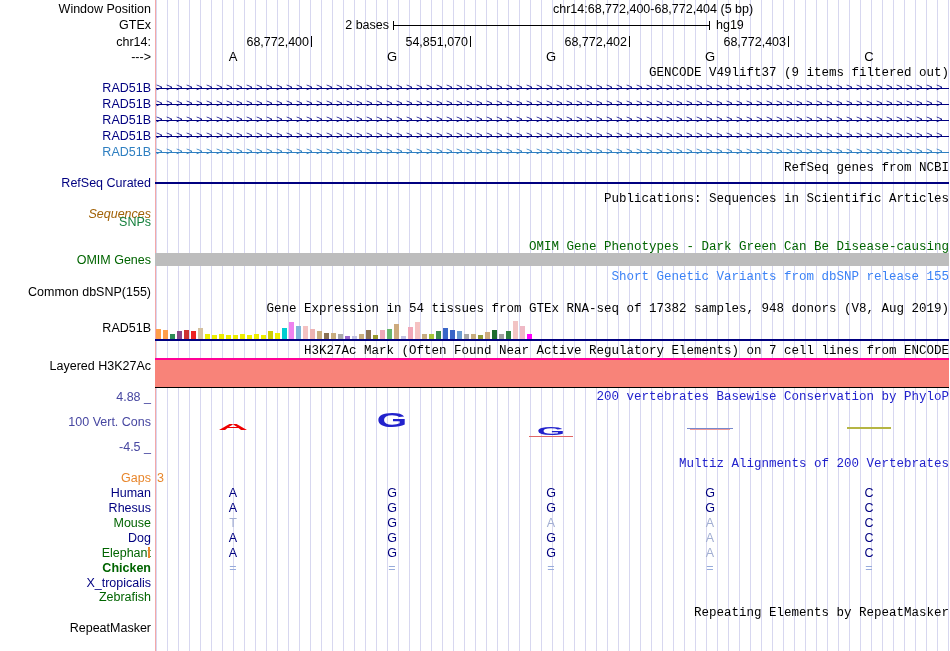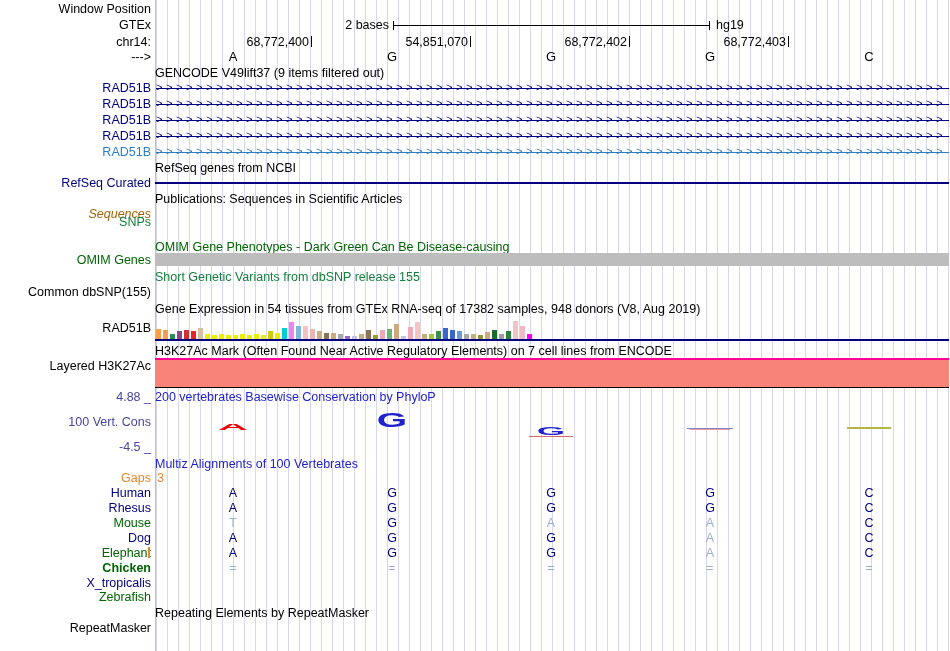--- a/index.html
+++ b/index.html
@@ -2,21 +2,21 @@
 <html><head>
 <meta charset="utf-8">
 <style>
   html,body{margin:0;padding:0;background:#fff;}
   .page{position:relative;width:950px;height:651px;background:#fff;
         font-family:"Liberation Sans",sans-serif;font-size:12.5px;color:#000;overflow:hidden;}
   .grid{position:absolute;left:155px;top:0;width:794px;height:651px;
         border-left:1px solid #F4A8A8;
         background-image:repeating-linear-gradient(to right,rgba(150,150,215,.38) 0 1px,transparent 1px 11px);}
   .ll{position:absolute;left:0;width:151px;height:14px;line-height:14px;text-align:right;white-space:nowrap;}
-  .ct{position:absolute;left:155px;width:794px;height:14px;line-height:14px;text-align:left;white-space:nowrap;}
+  .ct{position:absolute;left:155px;width:794px;height:14px;line-height:14px;text-align:right;white-space:nowrap;font-family:Liberation Mono, monospace;}
   .hdr-title{position:absolute;top:2px;height:14px;line-height:14px;white-space:nowrap;}
   .scale-line{position:absolute;top:25px;left:393px;width:317px;border-top:1px solid #000;}
   .scale-tick{position:absolute;top:21px;width:1px;height:9px;background:#000;}
   .scale-txt{position:absolute;top:18px;height:14px;line-height:14px;white-space:nowrap;}
   .rnum{position:absolute;top:35px;transform:translateX(-100%);white-space:nowrap;}
   .rtick{position:absolute;top:36px;width:1px;height:11px;background:#000;}
   .base{position:absolute;top:49px;transform:translateX(-50%);font-size:13px;}
   .arrowrow{position:absolute;left:156px;width:793px;height:13px;line-height:13px;overflow:hidden;
             font-family:"Liberation Mono",monospace;font-size:11px;letter-spacing:3.4px;white-space:nowrap;
             background:linear-gradient(currentColor,currentColor) no-repeat center/100% 1px;}
@@ -27,20 +27,21 @@
   .glyph{position:absolute;transform:translate(-50%,0);font-weight:bold;display:inline-block;}
   .gbar{position:absolute;transform:translateX(-50%);}
   .orange-tick{position:absolute;width:2px;height:11px;}
 </style>
 </head>
 <body>
 
 <div class="page">
   <div class="grid"></div>
 
+  <span class="hdr-title" style="left:553px">chr14:68,772,400-68,772,404 (5 bp)</span>
 
   <span class="scale-txt" style="left:345px;width:44px;text-align:right">2 bases</span>
   <div class="scale-line"></div>
   <div class="scale-tick" style="left:393px"></div>
   <div class="scale-tick" style="left:709px"></div>
   <span class="scale-txt" style="left:716px">hg19</span>
 
   <div id="leftLabels">
       <div class="ll" style="top: 2px; color: rgb(0, 0, 0);">Window Position</div>
       <div class="ll" style="top: 18px; color: rgb(0, 0, 0);">GTEx</div>
@@ -70,25 +71,25 @@
       <div class="ll" style="top: 561px; color: rgb(0, 100, 0); font-weight: bold;">Chicken</div>
       <div class="ll" style="top: 576px; color: rgb(0, 0, 128);">X_tropicalis</div>
       <div class="ll" style="top: 590px; color: rgb(0, 100, 0);">Zebrafish</div>
       <div class="ll" style="top: 621px; color: rgb(0, 0, 0);">RepeatMasker</div>
     </div>
   <div id="centerTitles">
       <div class="ct" style="top: 66px; color: rgb(0, 0, 0);">GENCODE V49lift37 (9 items filtered out)</div>
       <div class="ct" style="top: 161px; color: rgb(0, 0, 0);">RefSeq genes from NCBI</div>
       <div class="ct" style="top: 192px; color: rgb(0, 0, 0);">Publications: Sequences in Scientific Articles</div>
       <div class="ct" style="top: 240px; color: rgb(0, 100, 0);">OMIM Gene Phenotypes - Dark Green Can Be Disease-causing</div>
-      <div class="ct" style="top: 270px; color: #15803d;">Short Genetic Variants from dbSNP release 155</div>
+      <div class="ct" style="top: 270px; color: #3b82f6;">Short Genetic Variants from dbSNP release 155</div>
       <div class="ct" style="top: 302px; color: rgb(0, 0, 0);">Gene Expression in 54 tissues from GTEx RNA-seq of 17382 samples, 948 donors (V8, Aug 2019)</div>
       <div class="ct" style="top: 344px; color: rgb(0, 0, 0);">H3K27Ac Mark (Often Found Near Active Regulatory Elements) on 7 cell lines from ENCODE</div>
       <div class="ct" style="top: 390px; color: rgb(34, 34, 204);">200 vertebrates Basewise Conservation by PhyloP</div>
-      <div class="ct" style="top: 457px; color: rgb(34, 34, 204);">Multiz Alignments of 100 Vertebrates</div>
+      <div class="ct" style="top: 457px; color: rgb(34, 34, 204);">Multiz Alignments of 200 Vertebrates</div>
       <div class="ct" style="top: 606px; color: rgb(0, 0, 0);">Repeating Elements by RepeatMasker</div>
     </div>
   <div id="ruler">
       <div class="rnum" style="left: 309px;">68,772,400</div>
       <div class="rtick" style="left: 311px;"></div>
       <div class="rnum" style="left: 468px;">54,851,070</div>
       <div class="rtick" style="left: 470px;"></div>
       <div class="rnum" style="left: 627px;">68,772,402</div>
       <div class="rtick" style="left: 629px;"></div>
       <div class="rnum" style="left: 786px;">68,772,403</div>

